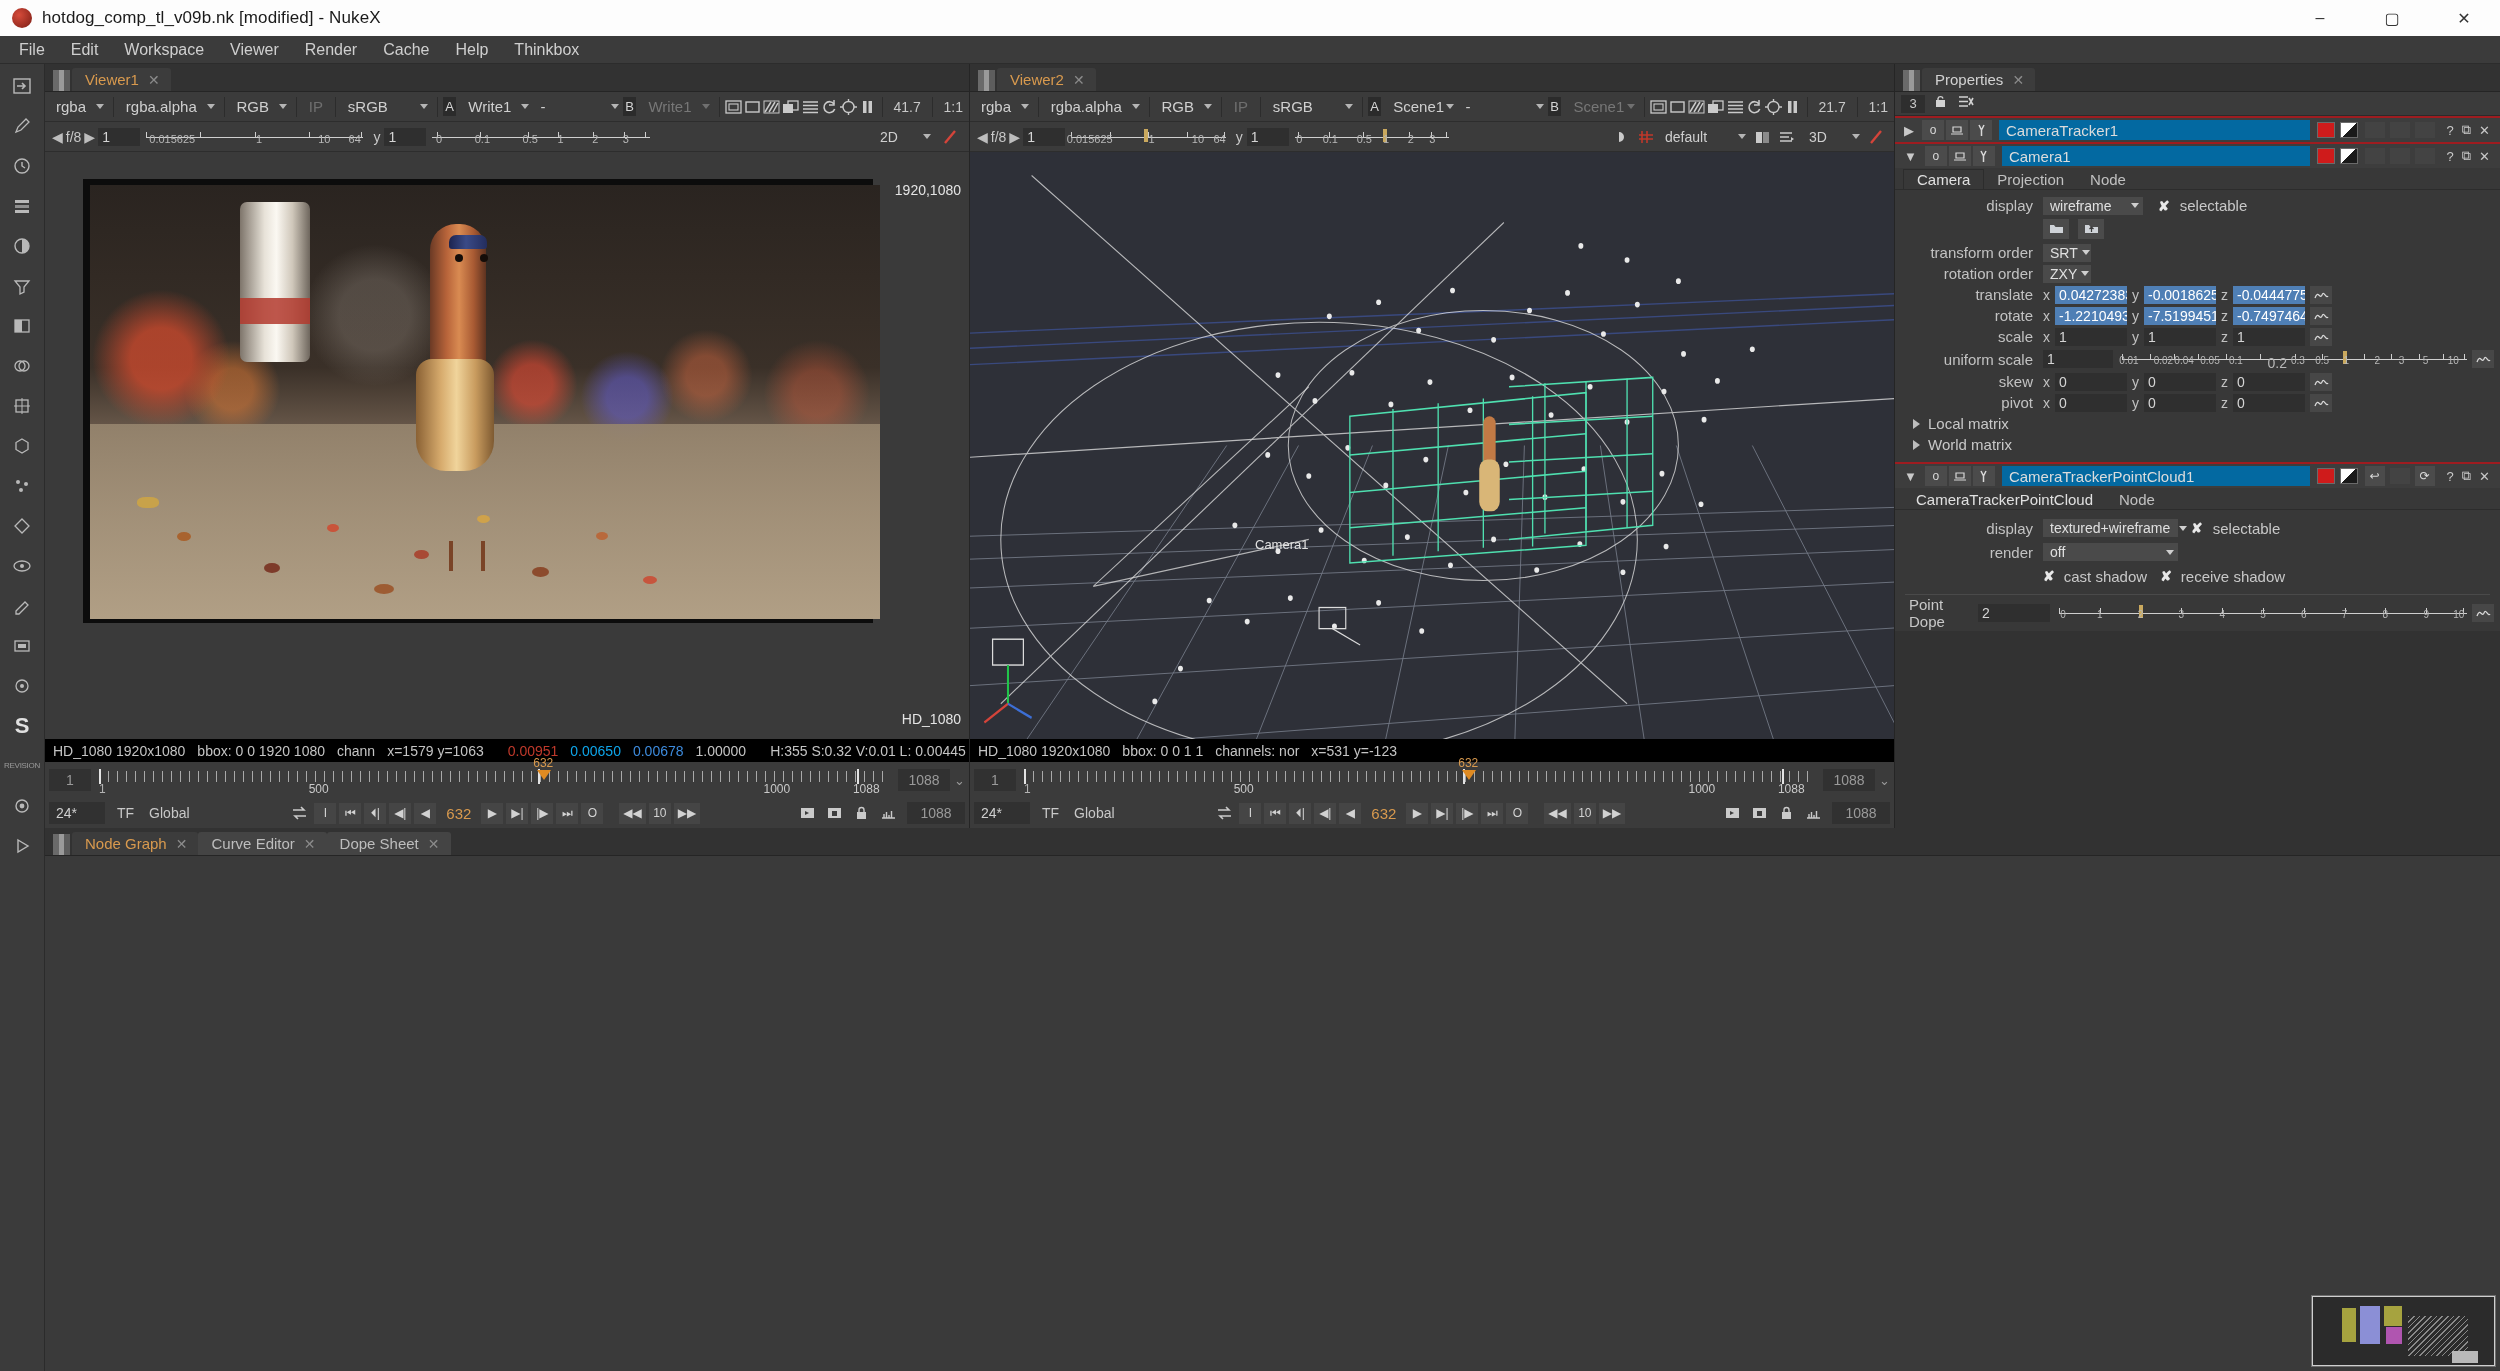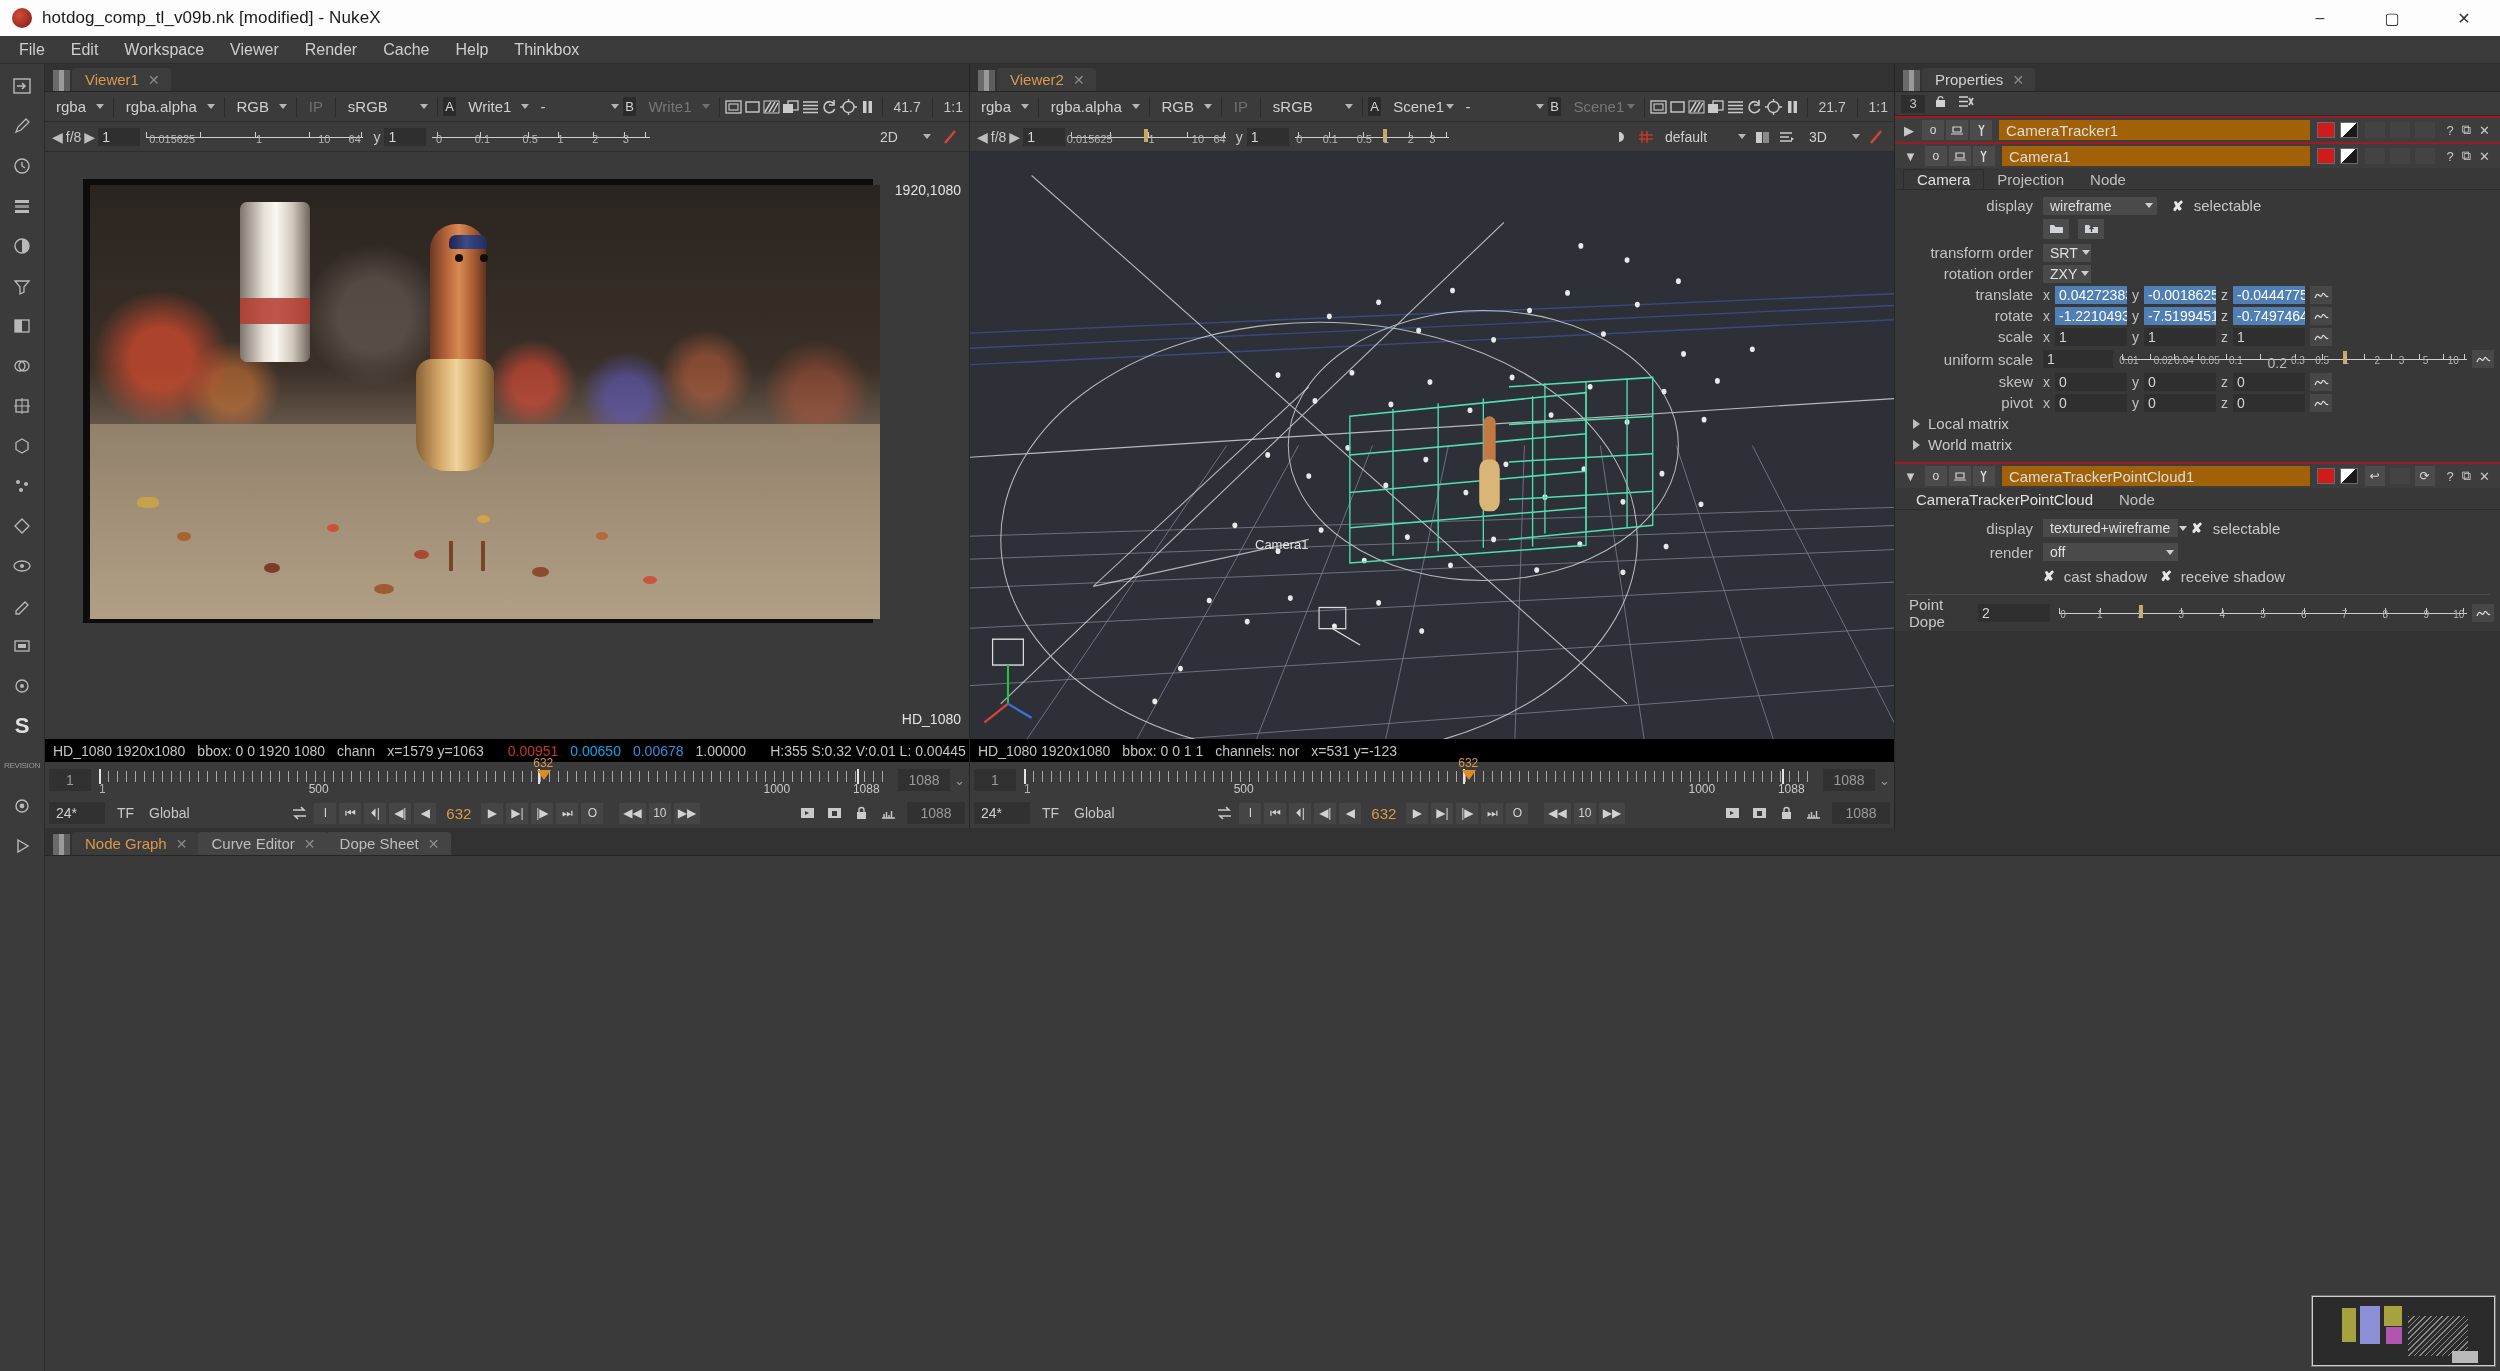--- a/index.html
+++ b/index.html
@@ -80,21 +80,21 @@
   
   #props { width:605px; background:#323232; display:flex; flex-direction:column; min-width:0; }
   .pbar { height:24px; background:#3b3b3b; display:flex; align-items:center; gap:8px;
      padding:0 6px; border-bottom:1px solid #2b2b2b; }
   .pnum { width:24px; height:18px; background:#2e2e2e; color:#c9c9c9; font-size:13px;
      display:flex; align-items:center; justify-content:center; }
   .nodepanel { border-top:2px solid #9e1c20; background:#383838; }
   .nodehead { height:24px; display:flex; align-items:center; gap:2px; padding:1px 3px; background:#3d3d3d; }
   .nh-btn { width:22px; height:20px; background:#4b4b4b; display:flex; align-items:center;
      justify-content:center; color:#d8d8d8; font-size:12px; }
-  .nodename { flex:1; height:20px; background:#a16207; color:#dcdcdc; font-size:15px;
+  .nodename { flex:1; height:20px; background:#0369a1; color:#dcdcdc; font-size:15px;
      display:flex; align-items:center; padding:0 7px; margin:0 5px; }
   .sw-red { width:18px; height:16px; background:#cf1b1b; border:1px solid #6a6a6a; }
   .sw-bw { width:18px; height:16px; border:1px solid #6a6a6a;
      background:linear-gradient(135deg,#fff 50%, #1a1a1a 50%); }
   .nh-ghost { width:20px; height:16px; background:#434343; }
   .nh-t { color:#c9c9c9; font-size:13px; padding:0 3px; }
   .subtabs { height:22px; display:flex; align-items:flex-end; padding-left:8px;
      border-bottom:1px solid #2c2c2c; }
   .subtab { height:20px; padding:0 13px; font-size:15px; color:#c0c0c0; display:flex; align-items:center; }
   .subtab.active { background:#383838; color:#e0e0e0; border:1px solid #2c2c2c; border-bottom:none; }
@@ -1031,21 +1031,21 @@
 
           <div class="subtabs">
             <div class="subtab active">Camera</div>
             <div class="subtab">Projection</div>
             <div class="subtab">Node</div>
           </div>
 
           <div style="padding:5px 0 7px">
             <div class="prow">
               <span class="plabel">display</span>
-              <div class="pcombo" style="width:114px">
+              <div class="pcombo" style="width:100px">
                 <span>wireframe</span>
                   <i class="arw"></i>
                 </div>
               <span class="xmark" style="margin-left:10px">✘</span>
               <span style="margin-left:5px">selectable</span>
             </div>
             <div class="prow" style="height:26px">
               <span class="plabel"></span>
               <div class="nh-btn" style="width:26px;height:20px">
                 <svg width="15" height="12" viewBox="0 0 15 12">

